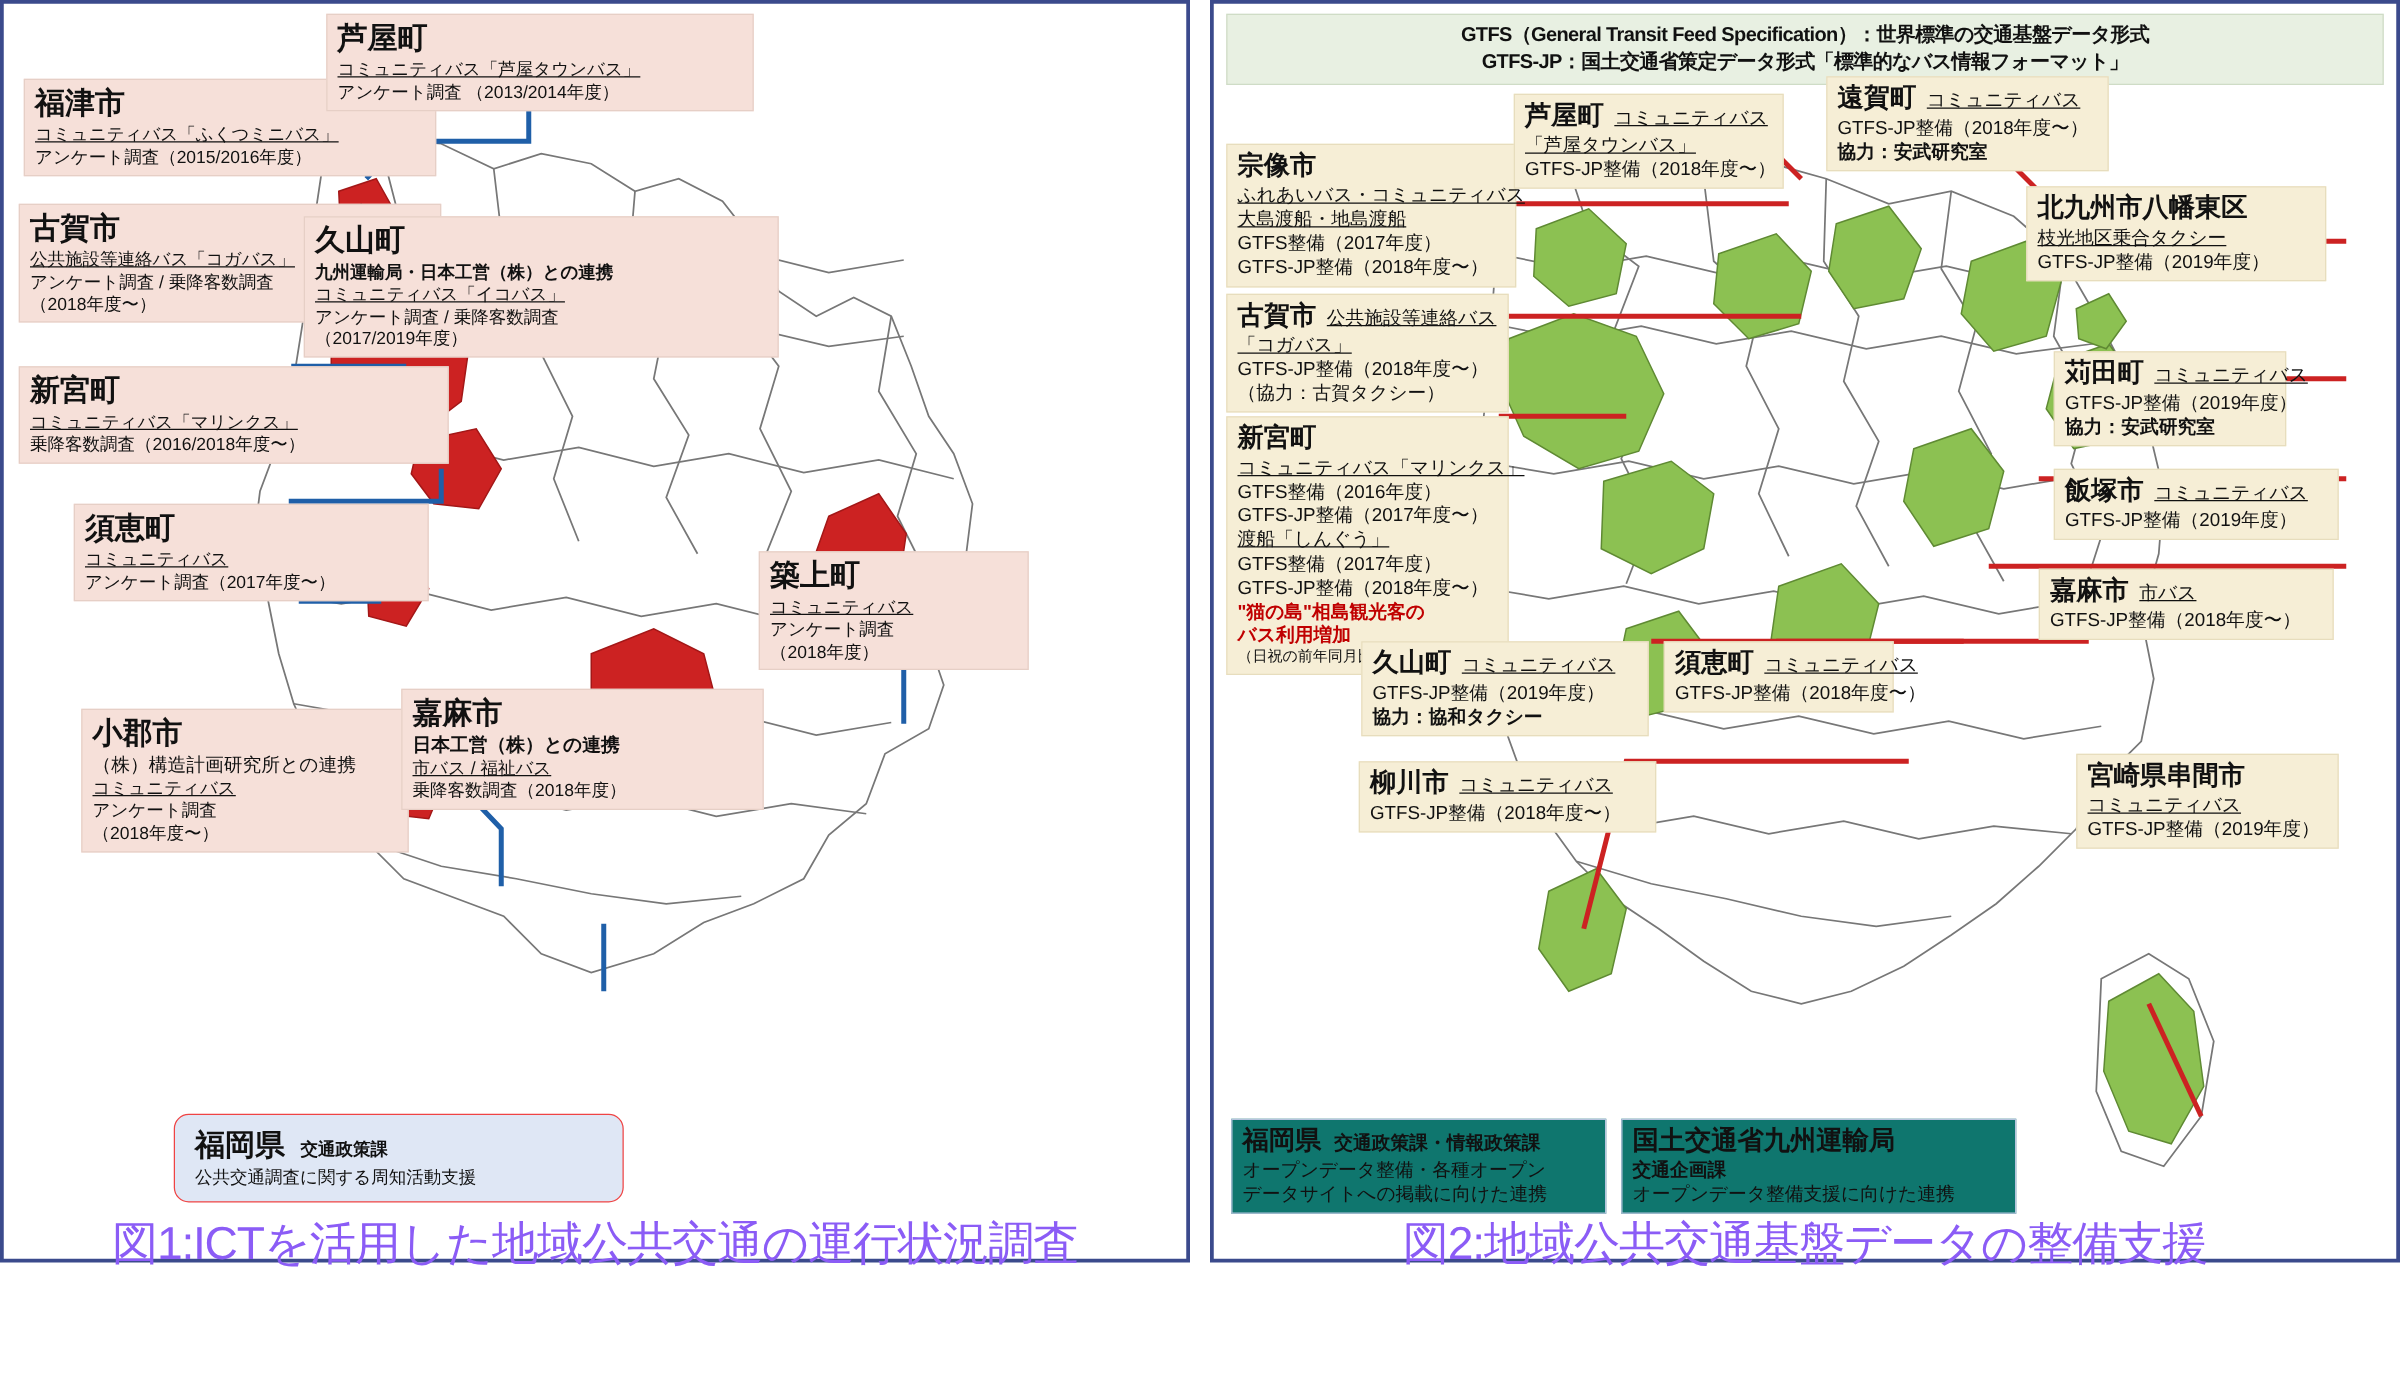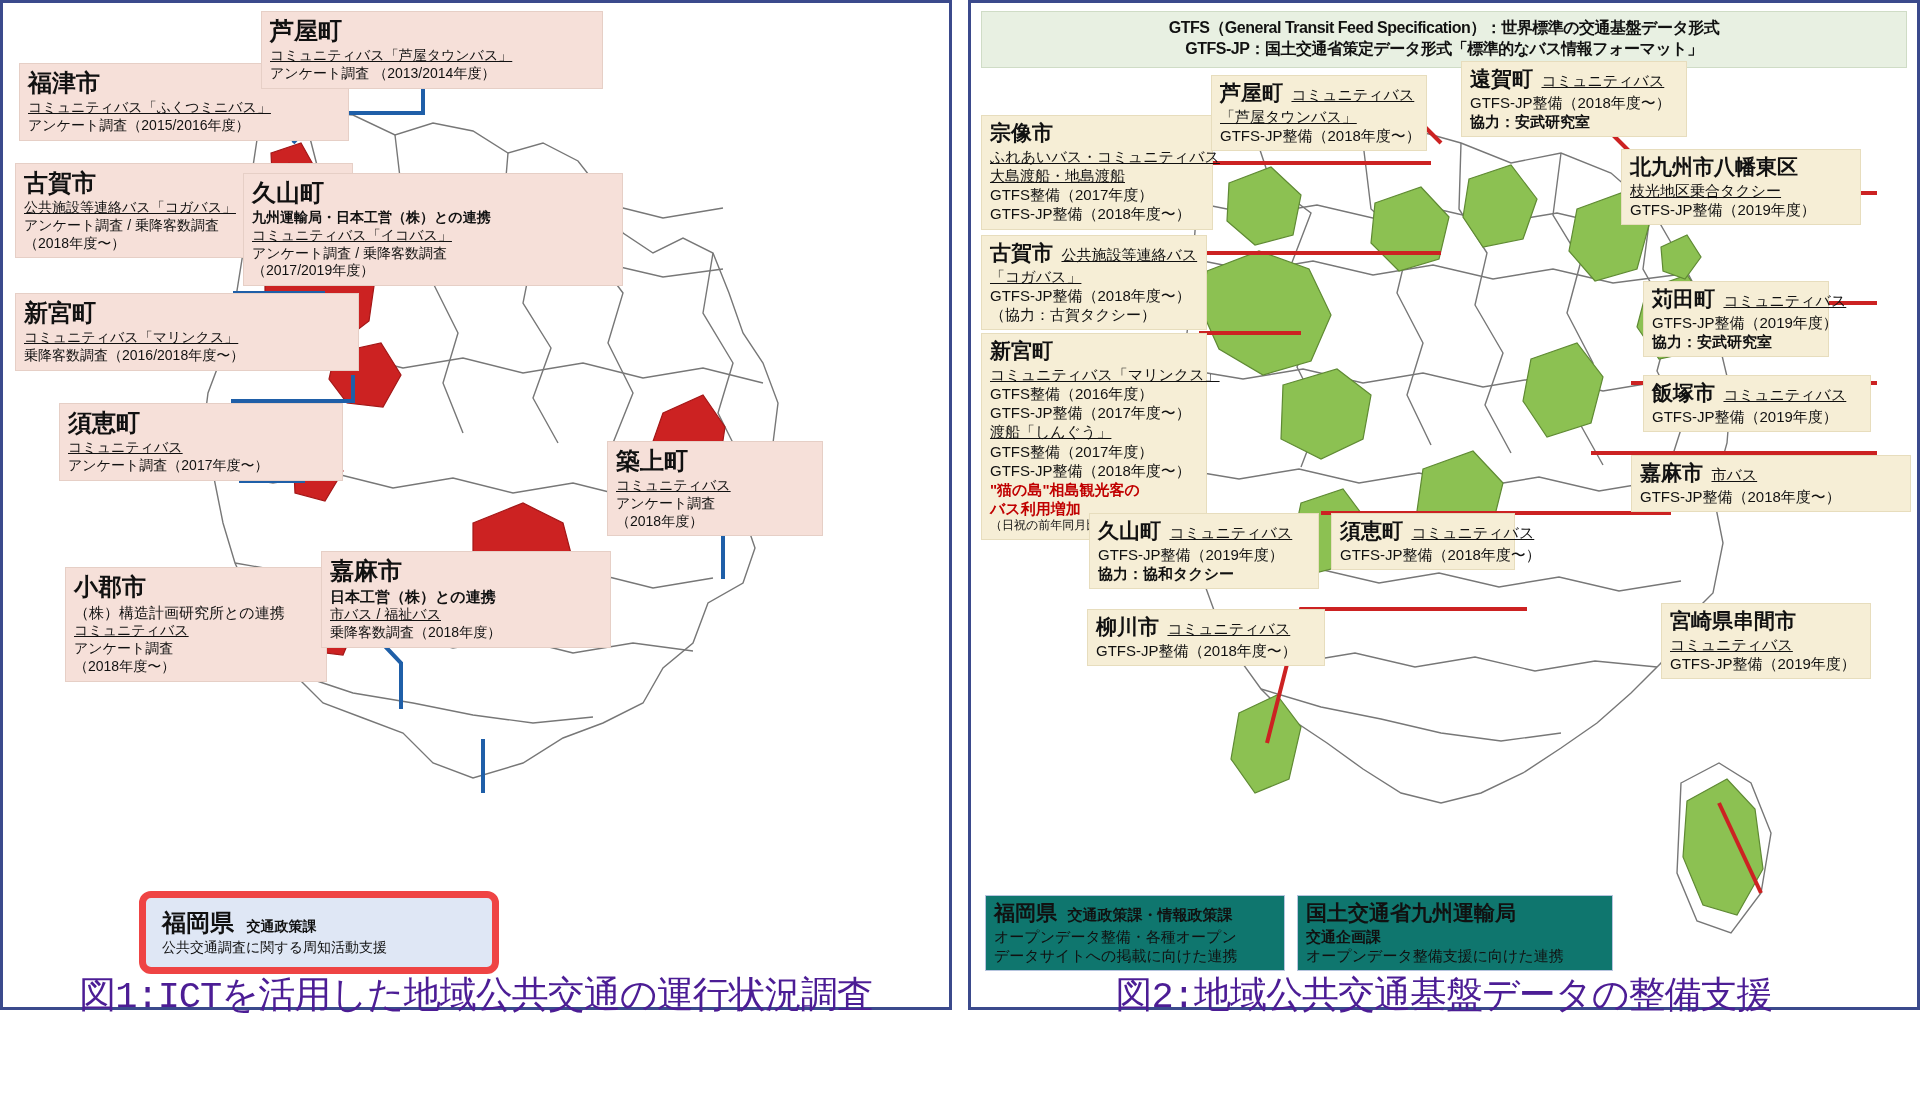--- a/index.html
+++ b/index.html
@@ -47,42 +47,42 @@
   }
 
   .caption {
     position: absolute;
     bottom: 0;
     left: 0;
     width: 100%;
     text-align: center;
     font-size: 37px;
     letter-spacing: -1px;
-    color: #4c1d95;
-    font-family: Liberation Mono, monospace;
+    color: #8b5cf6;
+    font-family: Liberation Sans, sans-serif;
   }
 
   
   .box {
     position: absolute;
     box-sizing: border-box;
     line-height: 1.28;
     padding: 4px 8px 5px 8px;
   }
   .box.pink {
     background: #f6e0d9;
     border: 1px solid #e6cfc6;
   }
   .box.cream {
     background: #f6eed6;
     border: 1px solid #e7ddbd;
   }
   .box.blue {
     background: #dfe7f5;
-    border: 7px solid #ef4444;
+    border: 1px solid #ef4444;
     border-radius: 12px;
   }
   .box.blue2 {
     background: #0f766e;
     border: 1px solid #b6c4de;
   }
   .hdr {
     font-weight: bold;
     font-size: 21px;
     display: inline;
@@ -393,21 +393,21 @@
       </div>
 
       <div class="box cream" style="left:672px; top:372px; width:228px;">
         <div style="white-space:nowrap;">
           <span class="hdr">飯塚市</span>
           <span class="ln-s ul" style="margin-left:4px;">コミュニティバス</span>
         </div>
         <div class="ln-s">GTFS-JP整備（2019年度）</div>
       </div>
 
-      <div class="box cream" style="left:660px; top:452px; width:280px;">
+      <div class="box cream" style="left:660px; top:452px; width:236px;">
         <div style="white-space:nowrap;">
           <span class="hdr">嘉麻市</span>
           <span class="ln-s ul" style="margin-left:4px;">市バス</span>
         </div>
         <div class="ln-s">GTFS-JP整備（2018年度〜）</div>
       </div>
 
       <div class="box cream" style="left:118px; top:510px; width:230px;">
         <div style="white-space:nowrap;">
           <span class="hdr">久山町</span>

